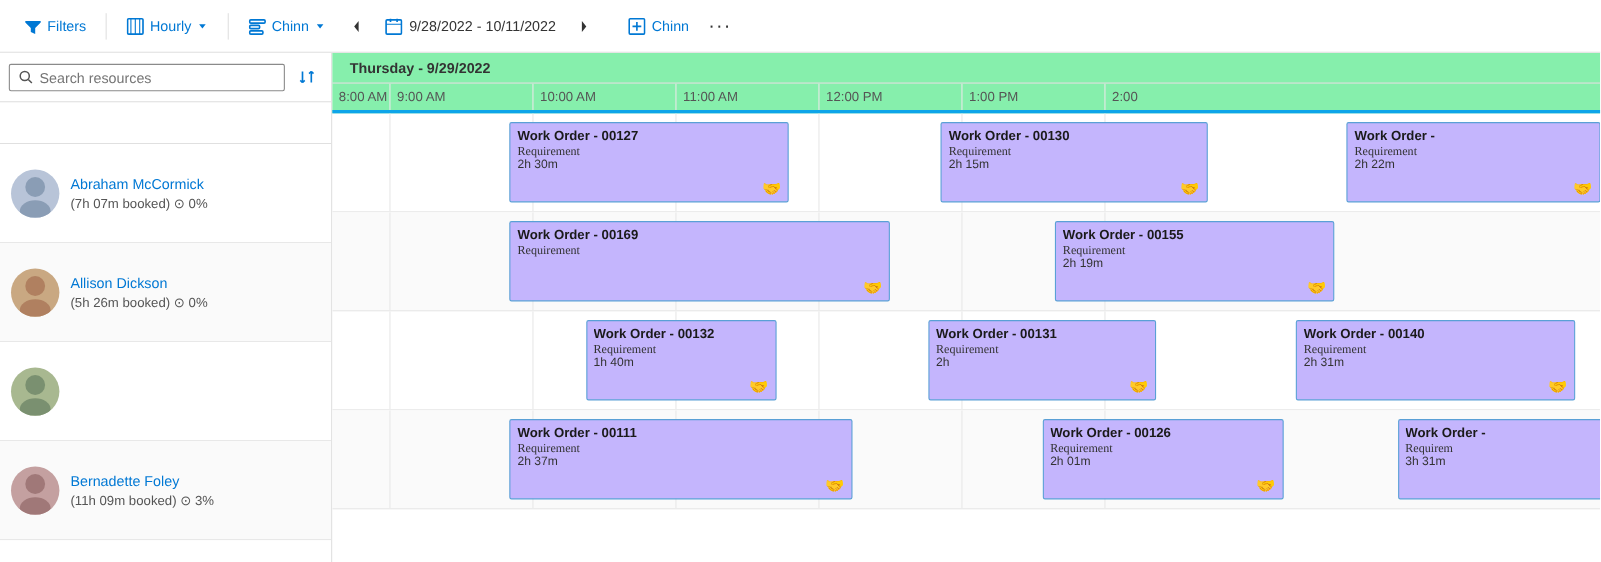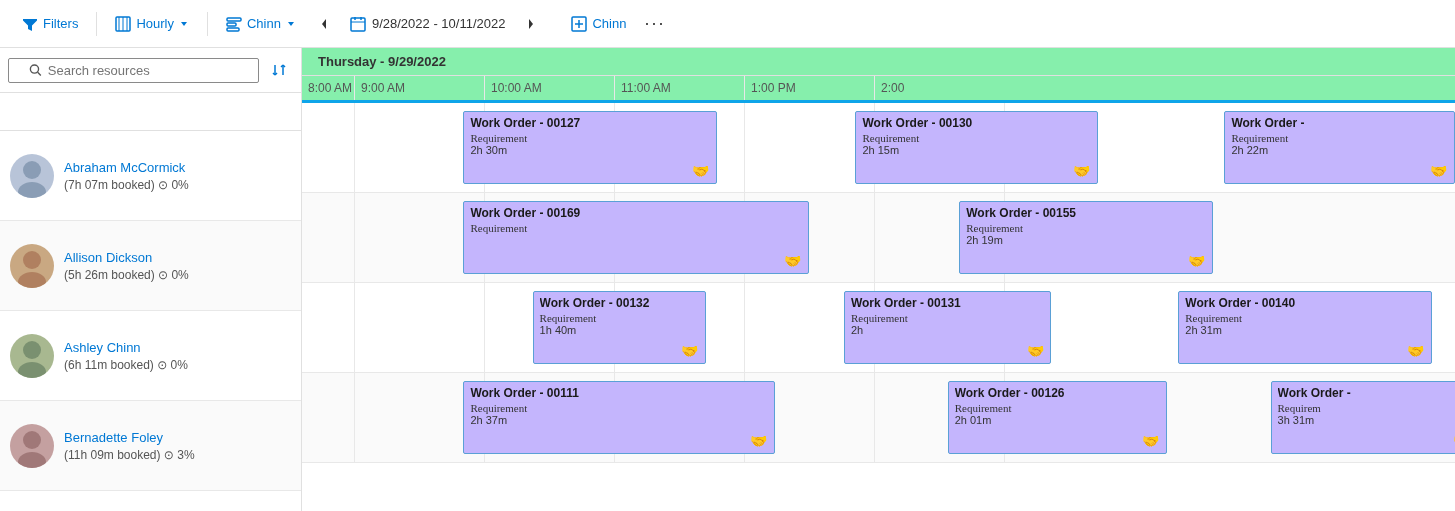--- a/index.html
+++ b/index.html
@@ -87,21 +87,21 @@
       padding: 8px 8px;
       border-bottom: 1px solid #e0e0e0;
       gap: 6px;
     }
     .search-input-wrap {
       display: flex;
       align-items: center;
       flex: 1;
       border: 1px solid #8a8a8a;
       border-radius: 2px;
-      padding: 4px 20px;
+      padding: 4px 8px;
       gap: 6px;
       background: #fff;
     }
     .search-input-wrap input {
       border: none;
       outline: none;
       font-size: 13px;
       color: #555;
       width: 100%;
       background: transparent;
@@ -377,24 +377,20 @@
         </div>
       </div>
 
       <div class="resource-item">
         <div class="avatar av-ashley">
           <svg width="44" height="44" viewBox="0 0 44 44">
               <circle cx="22" cy="16" r="9" fill="#7a9070"></circle>
               <ellipse cx="22" cy="38" rx="14" ry="10" fill="#7a9070"></ellipse>
             </svg>
         </div>
-        <div class="resource-info">
-          <span class="resource-name">Ashley Chinn</span>
-          <span class="resource-meta">(6h 11m booked) ⊙ 0%</span>
-        </div>
       </div>
 
       <div class="resource-item">
         <div class="avatar av-bernadette">
           <svg width="44" height="44" viewBox="0 0 44 44">
               <circle cx="22" cy="16" r="9" fill="#a07878"></circle>
               <ellipse cx="22" cy="38" rx="14" ry="10" fill="#a07878"></ellipse>
             </svg>
         </div>
         <div class="resource-info">
@@ -406,20 +402,21 @@
   </div>
 
   <div class="timeline-panel">
     <div class="timeline-header">
       <div class="date-heading">Thursday - 9/29/2022</div>
       <div class="time-labels">
         <div class="time-label" style="width:52px; border-left:none; color:#555; font-size:12px;">8:00 AM</div>
         <div class="time-label">9:00 AM</div>
         <div class="time-label">10:00 AM</div>
         <div class="time-label">11:00 AM</div>
+        <div class="time-label">12:00 PM</div>
         <div class="time-label">1:00 PM</div>
         <div class="time-label" style="width:70px;">2:00</div>
       </div>
     </div>
 
     <div class="timeline-rows">
 
       <div class="timeline-row">
         <div class="grid-lines">
           <div class="grid-line" style="width:52px; border-left:none"></div>

